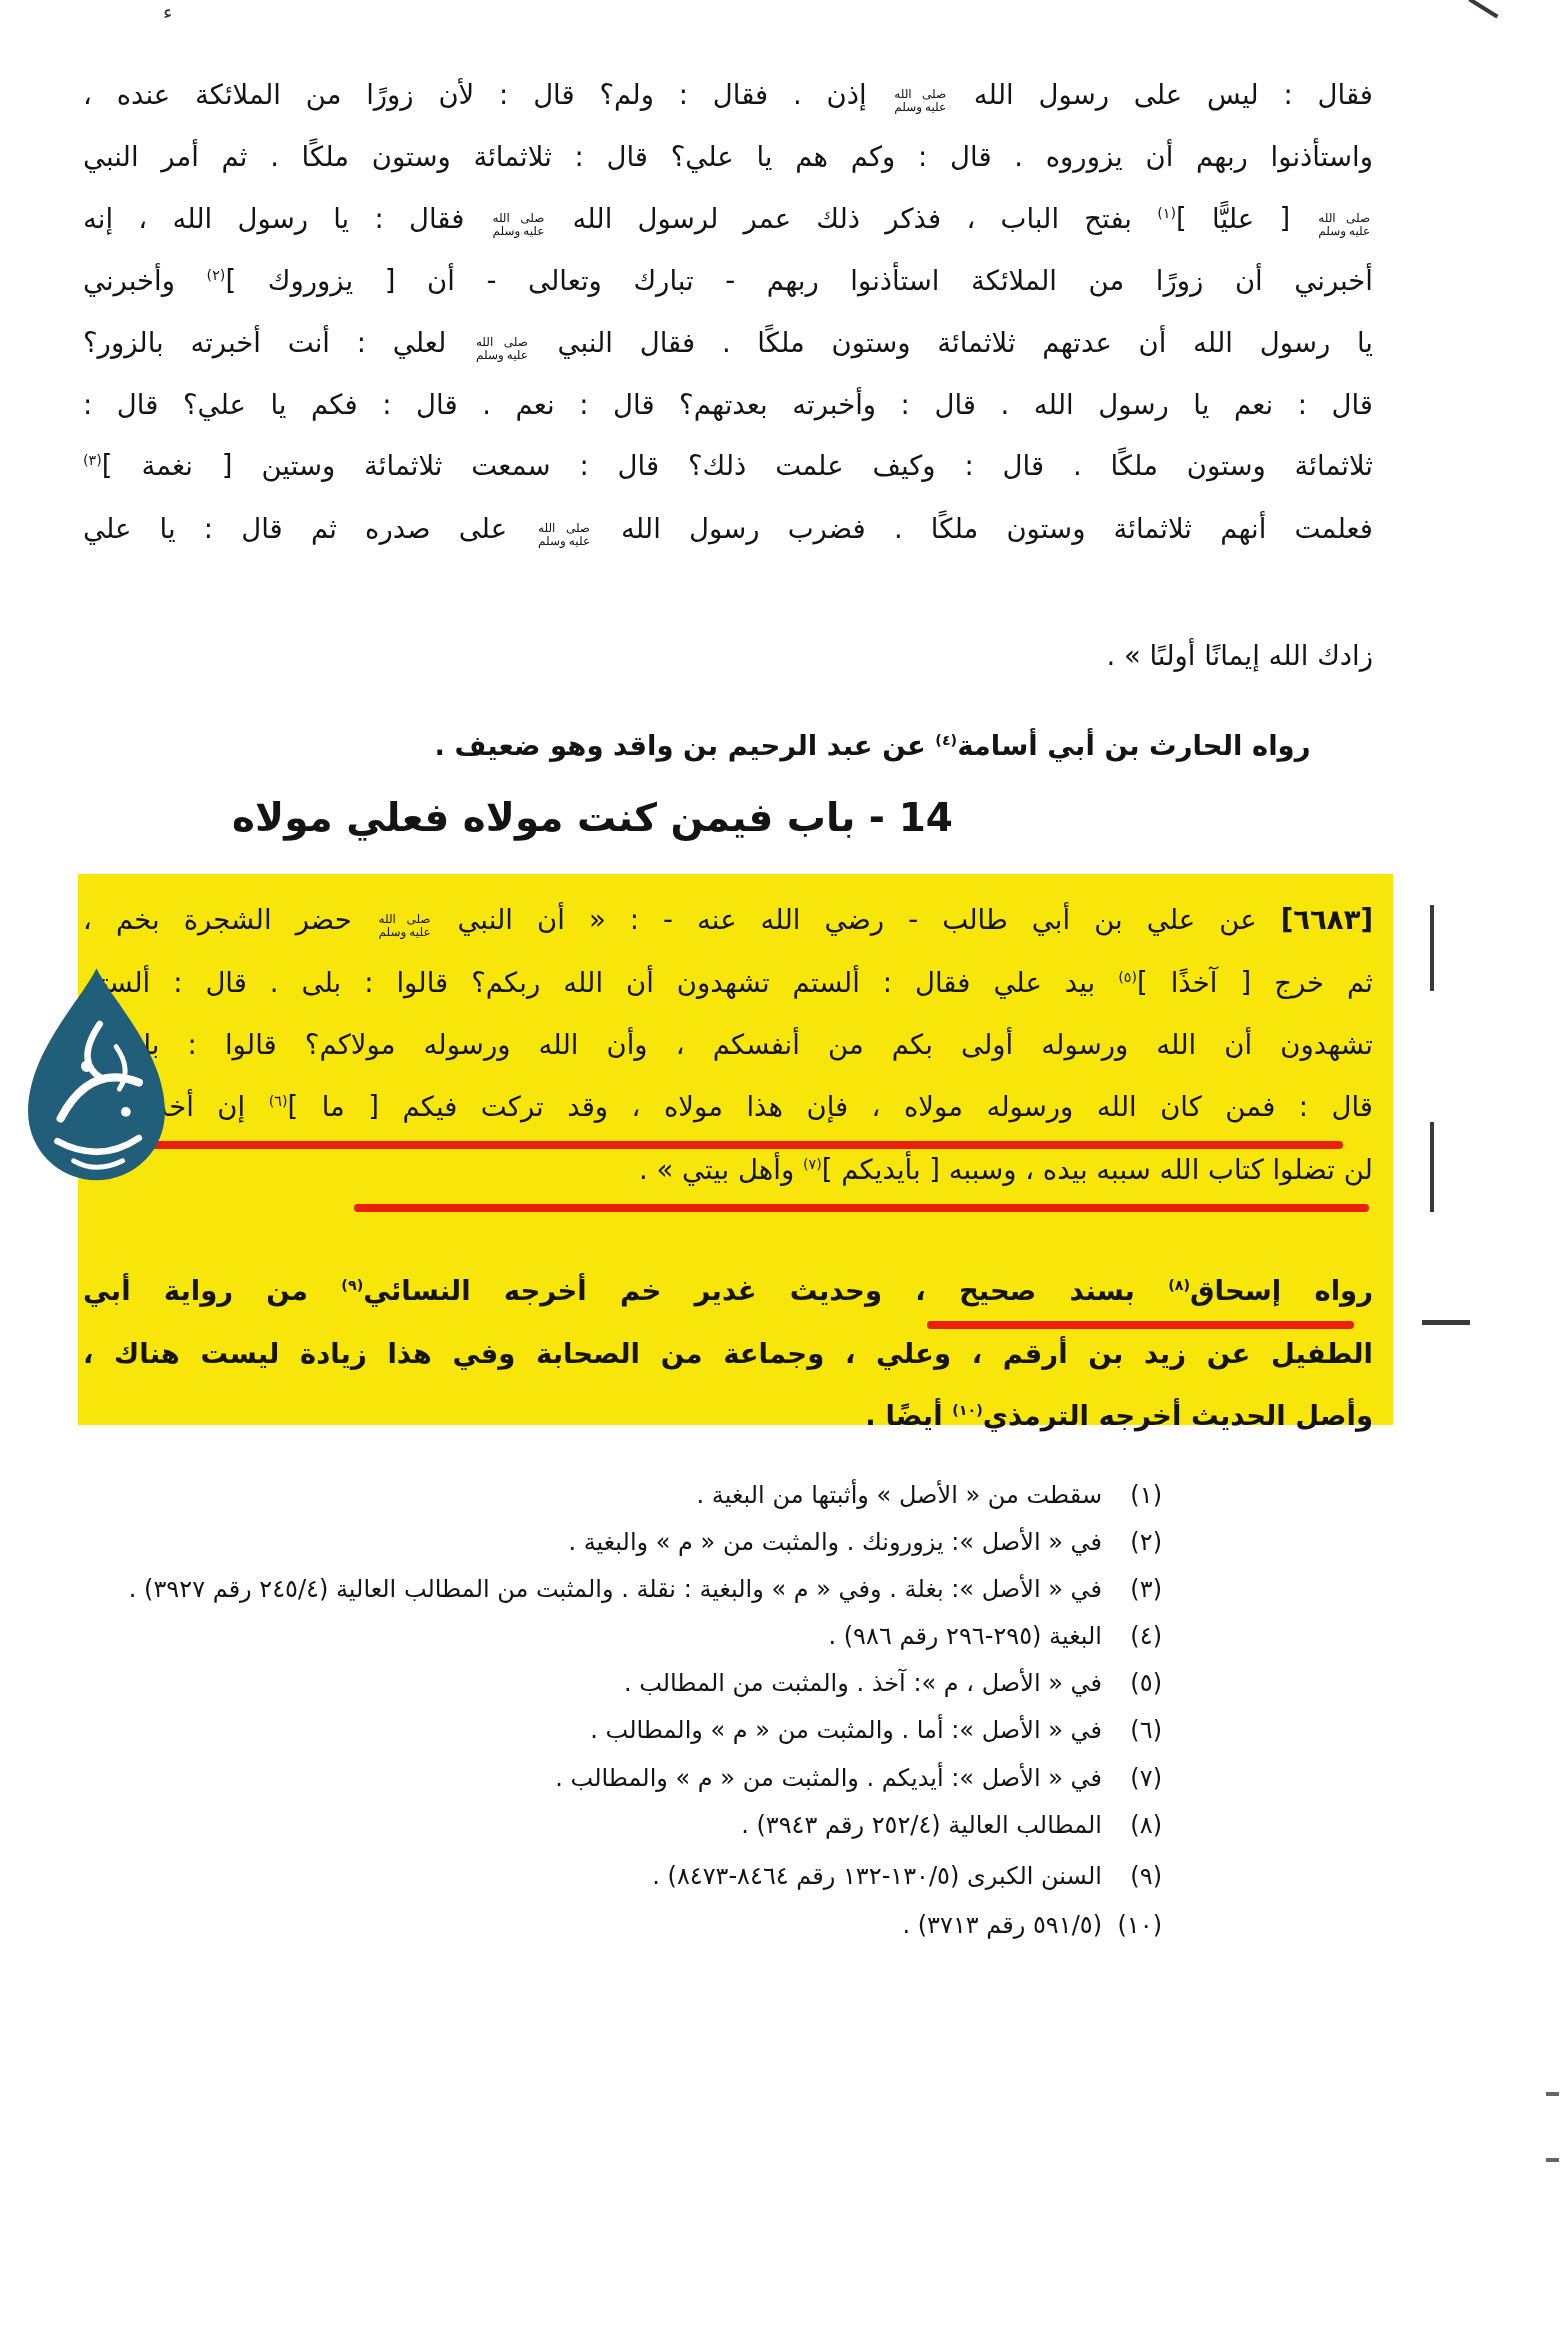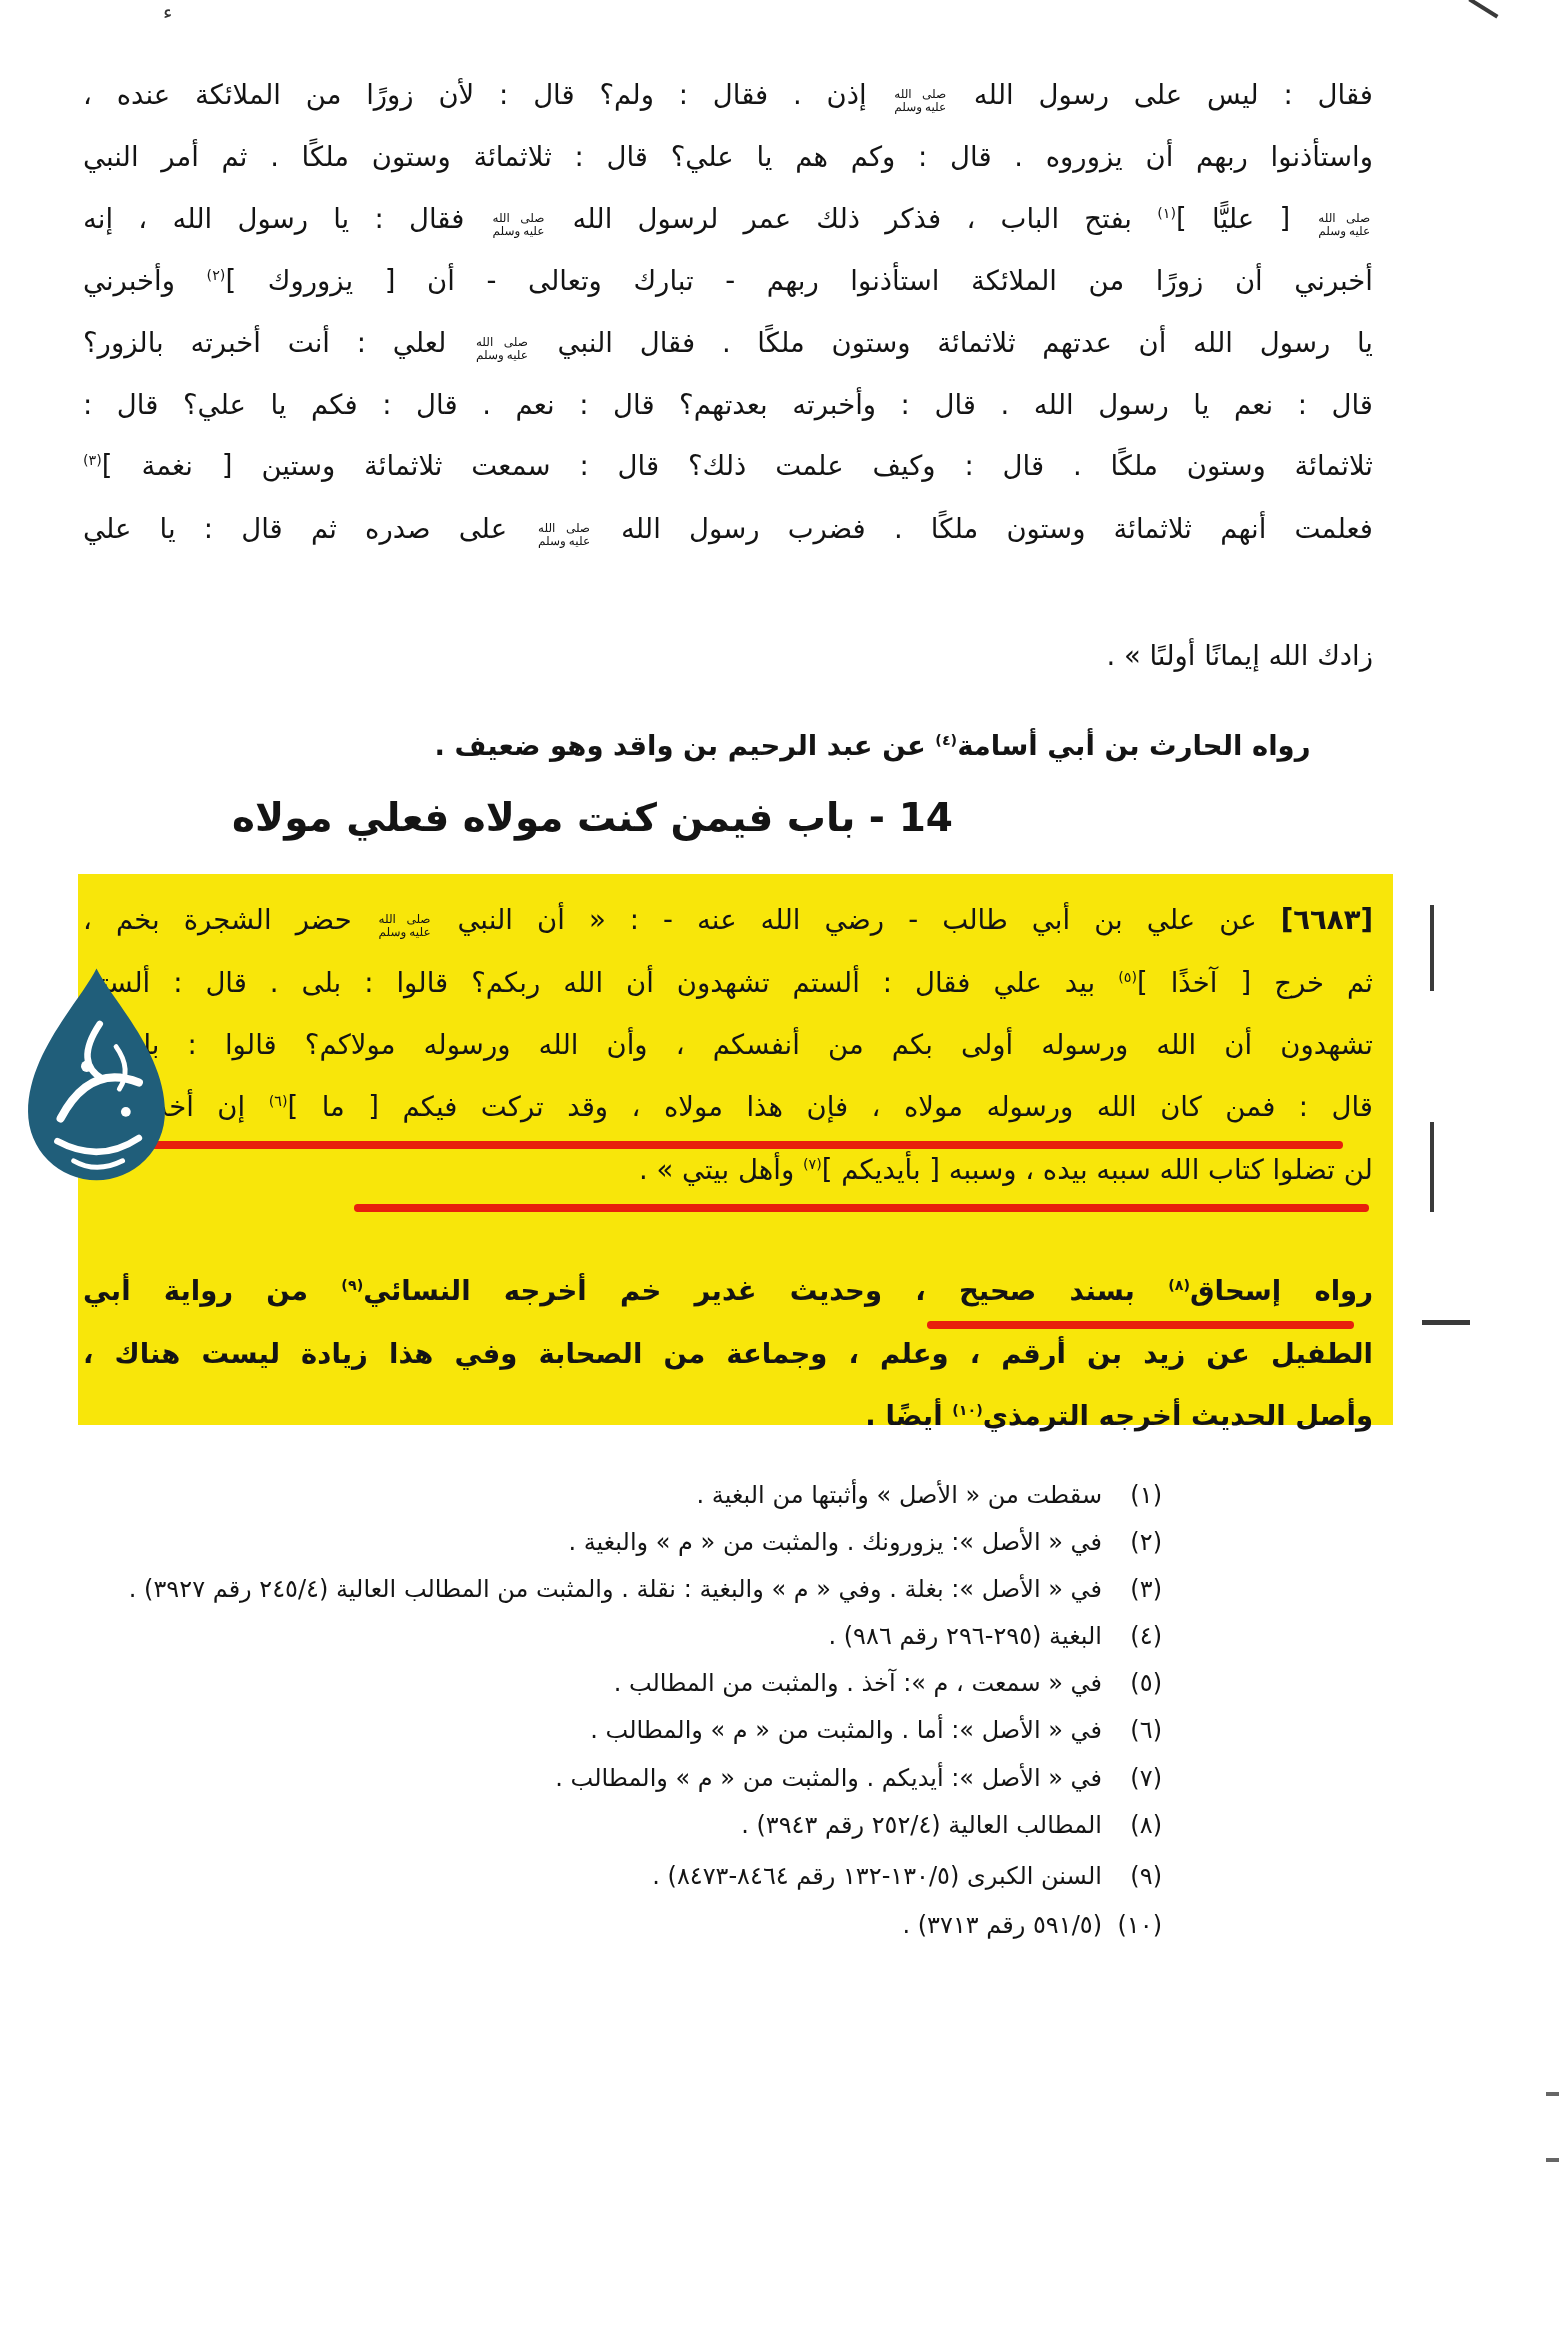--- a/index.html
+++ b/index.html
@@ -77,21 +77,21 @@
   <div class="tl just" style="top:961px">ثم خرج [ آخذًا ]<sup>(٥)</sup> بيد علي فقال : ألستم تشهدون أن الله ربكم؟ قالوا : بلى . قال : ألستم</div>
   <div class="tl just" style="top:1023px">تشهدون أن الله ورسوله أولى بكم من أنفسكم ، وأن الله ورسوله مولاكم؟ قالوا : بلى .</div>
   <div class="tl just" style="top:1085px">قال : فمن كان الله ورسوله مولاه ، فإن هذا مولاه ، وقد تركت فيكم [ ما ]<sup>(٦)</sup> إن أخذتم به</div>
   <div class="tl start" style="top:1148px">لن تضلوا كتاب الله سببه بيده ، وسببه [ بأيديكم ]<sup>(٧)</sup> وأهل بيتي » .</div>
 
   <div class="redline" style="left:83px;  top:1141px; width:1260px; background:#e8200c;"></div>
   <div class="redline" style="left:354px; top:1204px; width:1015px; background:#e8200c;"></div>
   <div class="redline" style="left:927px; top:1321px; width:427px; background:#e8200c;"></div>
 
   <div class="tl just bold" style="top:1269px">رواه إسحاق<sup>(٨)</sup> بسند صحيح ، وحديث غدير خم أخرجه النسائي<sup>(٩)</sup> من رواية أبي</div>
-  <div class="tl just bold" style="top:1332px">الطفيل عن زيد بن أرقم ، وعلم ، وجماعة من الصحابة وفي هذا زيادة ليست هناك ،</div>
+  <div class="tl just bold" style="top:1332px">الطفيل عن زيد بن أرقم ، وعلي ، وجماعة من الصحابة وفي هذا زيادة ليست هناك ،</div>
   <div class="tl start bold" style="top:1394px">وأصل الحديث أخرجه الترمذي<sup>(١٠)</sup> أيضًا .</div>
 
   <svg class="logo" viewBox="0 0 100 140" xmlns="http://www.w3.org/2000/svg">
     <path d="M50,4 C40,24 8,56 8,92 a42,42 0 0 0 84,0 C92,56 60,24 50,4 Z" fill="#205e7a"></path>
     <path d="M28,96 q18,-34 48,-22" stroke="#ffffff" fill="none" stroke-width="5" stroke-linecap="round"></path>
     <path d="M26,110 q26,14 50,-2" stroke="#ffffff" fill="none" stroke-width="4" stroke-linecap="round"></path>
     <path d="M52,38 q-16,24 2,34" stroke="#ffffff" fill="none" stroke-width="4" stroke-linecap="round"></path>
     <path d="M62,52 q10,14 2,26" stroke="#ffffff" fill="none" stroke-width="3" stroke-linecap="round"></path>
     <circle cx="44" cy="64" r="3.5" fill="#ffffff"></circle>
     <circle cx="68" cy="92" r="3" fill="#ffffff"></circle>
@@ -109,21 +109,21 @@
   <div class="fn" style="top:1574px">
       <span class="fn-num">(٣)</span>
       <span class="fn-text">في « الأصل »: بغلة . وفي « م » والبغية : نقلة . والمثبت من المطالب العالية (٢٤٥/٤ رقم ٣٩٢٧) .</span>
     </div>
   <div class="fn" style="top:1621px">
       <span class="fn-num">(٤)</span>
       <span class="fn-text">البغية (٢٩٥-٢٩٦ رقم ٩٨٦) .</span>
     </div>
   <div class="fn" style="top:1668px">
       <span class="fn-num">(٥)</span>
-      <span class="fn-text">في « سمعت ، م »: آخذ . والمثبت من المطالب .</span>
+      <span class="fn-text">في « الأصل ، م »: آخذ . والمثبت من المطالب .</span>
     </div>
   <div class="fn" style="top:1715px">
       <span class="fn-num">(٦)</span>
       <span class="fn-text">في « الأصل »: أما . والمثبت من « م » والمطالب .</span>
     </div>
   <div class="fn" style="top:1763px">
       <span class="fn-num">(٧)</span>
       <span class="fn-text">في « الأصل »: أيديكم . والمثبت من « م » والمطالب .</span>
     </div>
   <div class="fn" style="top:1810px">

